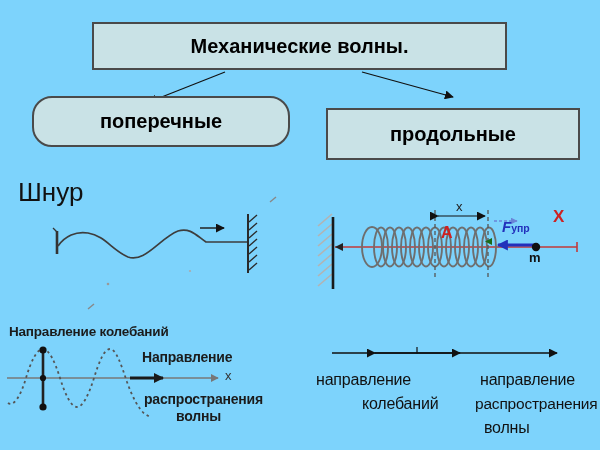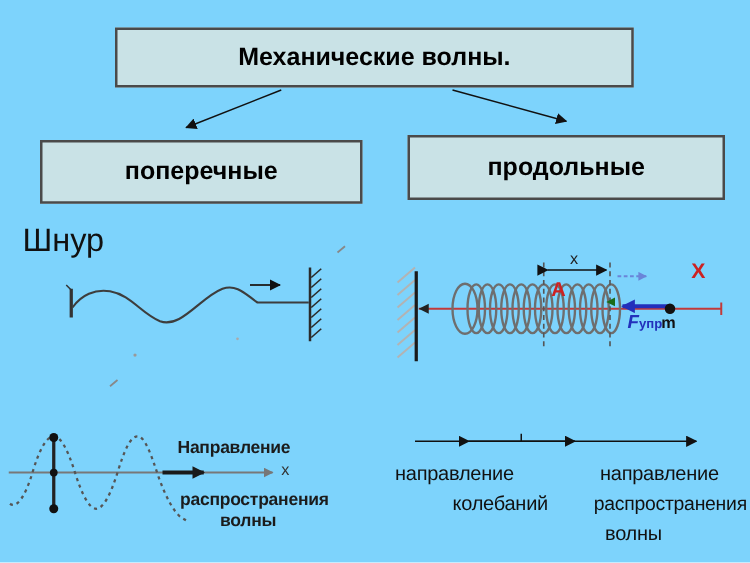--- a/index.html
+++ b/index.html
@@ -130,37 +130,38 @@
     <g>
       <line x1="332" y1="353" x2="557" y2="353" stroke="#111" stroke-width="1.3" marker-end="url(#ah)"></line>
       <line x1="375" y1="353" x2="460" y2="353" stroke="#111" stroke-width="1.3" marker-start="url(#ah)" marker-end="url(#ah)"></line>
       <line x1="417" y1="347" x2="417" y2="353.5" stroke="#111" stroke-width="1.2"></line>
     </g>
   </svg>
 
   <div class="flowbox" style="left:92px;top:22px;width:415px;height:48px;">
     <span>Механические волны.</span>
   </div>
-  <div class="flowbox" style="left:32px;top:112px;width:258px;height:51px;">
+  <div class="flowbox" style="left:32px;top:96px;width:258px;height:51px;border-radius:20px;">
     <span>поперечные</span>
   </div>
   <div class="flowbox" style="left:326px;top:108px;width:254px;height:52px;">
     <span>продольные</span>
   </div>
 
   <div class="heading" style="left:18px;top:177px;">Шнур</div>
 
+  <div class="abs blurry" style="left:9px;top:324px;font-size:13.5px;">Направление колебаний</div>
   <div class="abs blurry" style="left:142px;top:349px;font-size:14px;">Направление</div>
   <div class="abs blurry" style="left:144px;top:391px;font-size:14px;">распространения</div>
   <div class="abs blurry" style="left:176px;top:408px;font-size:14px;">волны</div>
   <div class="abs" style="left:225px;top:368px;font-size:13px;color:#333;">x</div>
 
   <div class="springlbl" style="left:456px;top:199px;font-size:13px;color:#222;">x</div>
   <div class="springlbl" style="left:441px;top:224px;font-size:16px;font-weight:bold;color:#cc2222;">A</div>
-  <div class="springlbl" style="left:502px;top:218px;color:#2230bb;font-weight:bold;margin-top:31px;">
+  <div class="springlbl" style="left:502px;top:218px;color:#2230bb;font-weight:bold;">
     <span style="font-size:15px;font-style:italic;">F</span><span style="font-size:10.5px;">упр</span>
   </div>
   <div class="springlbl" style="left:553px;top:207px;font-size:17px;font-weight:bold;color:#cc2222;">X</div>
   <div class="springlbl" style="left:529px;top:250px;font-size:13px;font-weight:bold;color:#111;">m</div>
 
   <div class="dirlabel" style="left:316px;top:371px;">направление</div>
   <div class="dirlabel" style="left:316px;top:395px;margin-left:46px;">колебаний</div>
   <div class="dirlabel" style="left:480px;top:371px;">направление</div>
   <div class="dirlabel" style="left:475px;top:395px;font-size:15.5px;">распространения</div>
   <div class="dirlabel" style="left:484px;top:419px;">волны</div>

